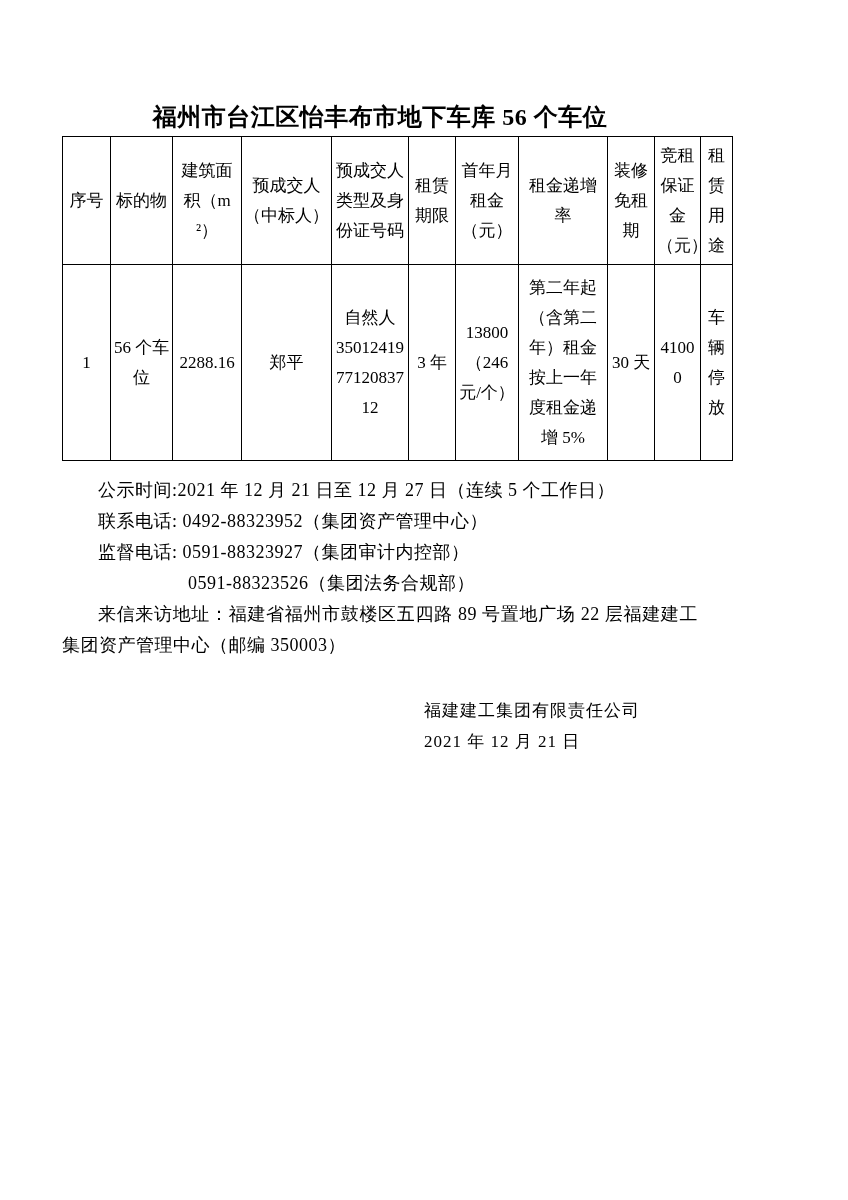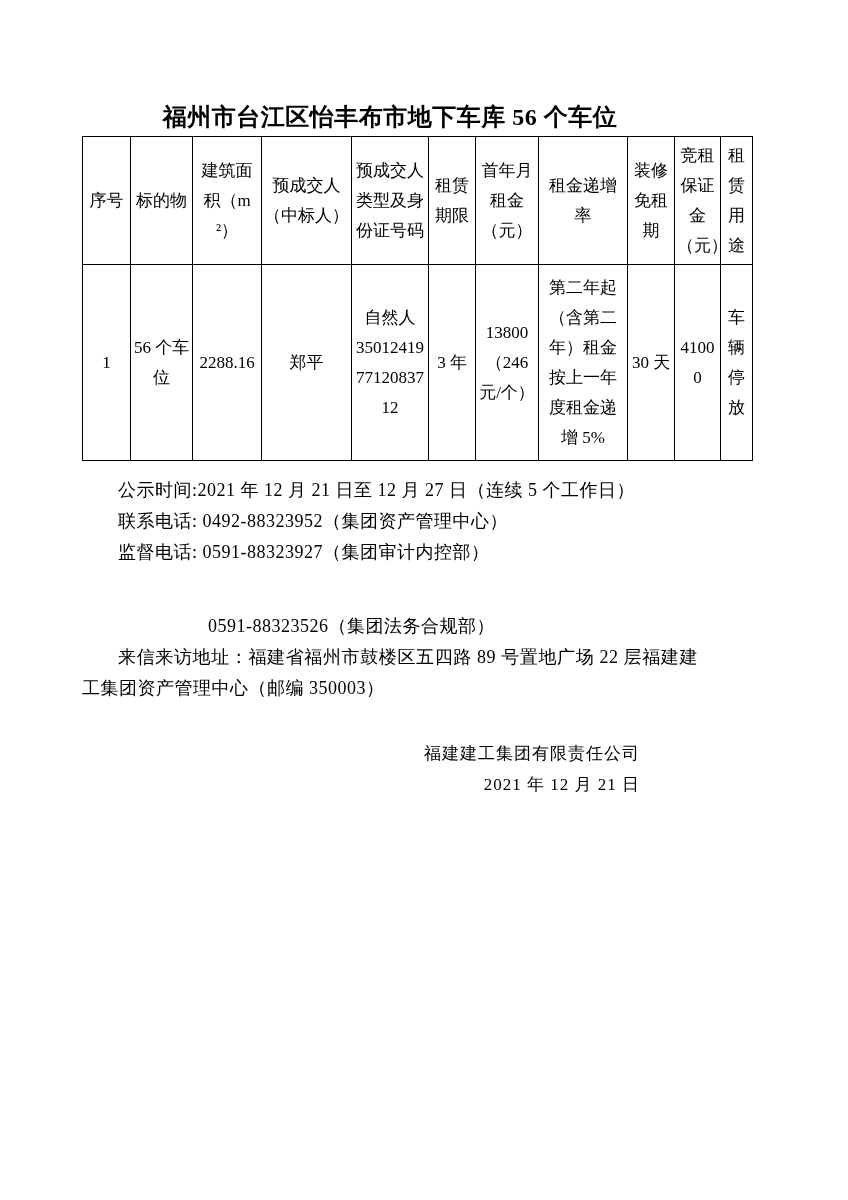--- a/index.html
+++ b/index.html
@@ -6,21 +6,21 @@
   body {
     width: 848px; height: 1200px;
     background: #ffffff;
     color: #000000;
     font-family: "Liberation Serif", "DejaVu Serif", serif;
     overflow: hidden;
   }
   .page {
     box-sizing: border-box;
     width: 756px; height: 1200px;
-    padding: 100px 58px 0 82px;
+    padding: 100px 58px 0 62px;
   }
   .doc-title {
     margin: 0;
     font-size: 24px;
     font-weight: bold;
     line-height: 34px;
     text-align: center;
     letter-spacing: 0.5px;
   }
   .intro {
@@ -52,26 +52,26 @@
   .result-table tbody tr { height: 196px; }
   .pre-wrap { white-space: pre-line; }
   .footer-block { margin-top: 14px; }
   .footer-line {
     margin: 0;
     font-size: 18px;
     line-height: 31px;
     letter-spacing: 0.5px;
   }
   .indent-2em { text-indent: 2em; }
-  .phone-continuation { margin-left: 126px; margin-top: 43px; }
+  .phone-continuation { margin-left: 126px; }
   .address-line { text-align: justify; }
   .signature {
     margin: 34px 58px 0 auto;
     width: fit-content;
-    text-align: right;
+    text-align: left;
     font-size: 17px;
     line-height: 31px;
     letter-spacing: 1px;
   }
   .signature div { white-space: nowrap; }
 </style>
 </head>
 <body>
 
 <div class="page">

